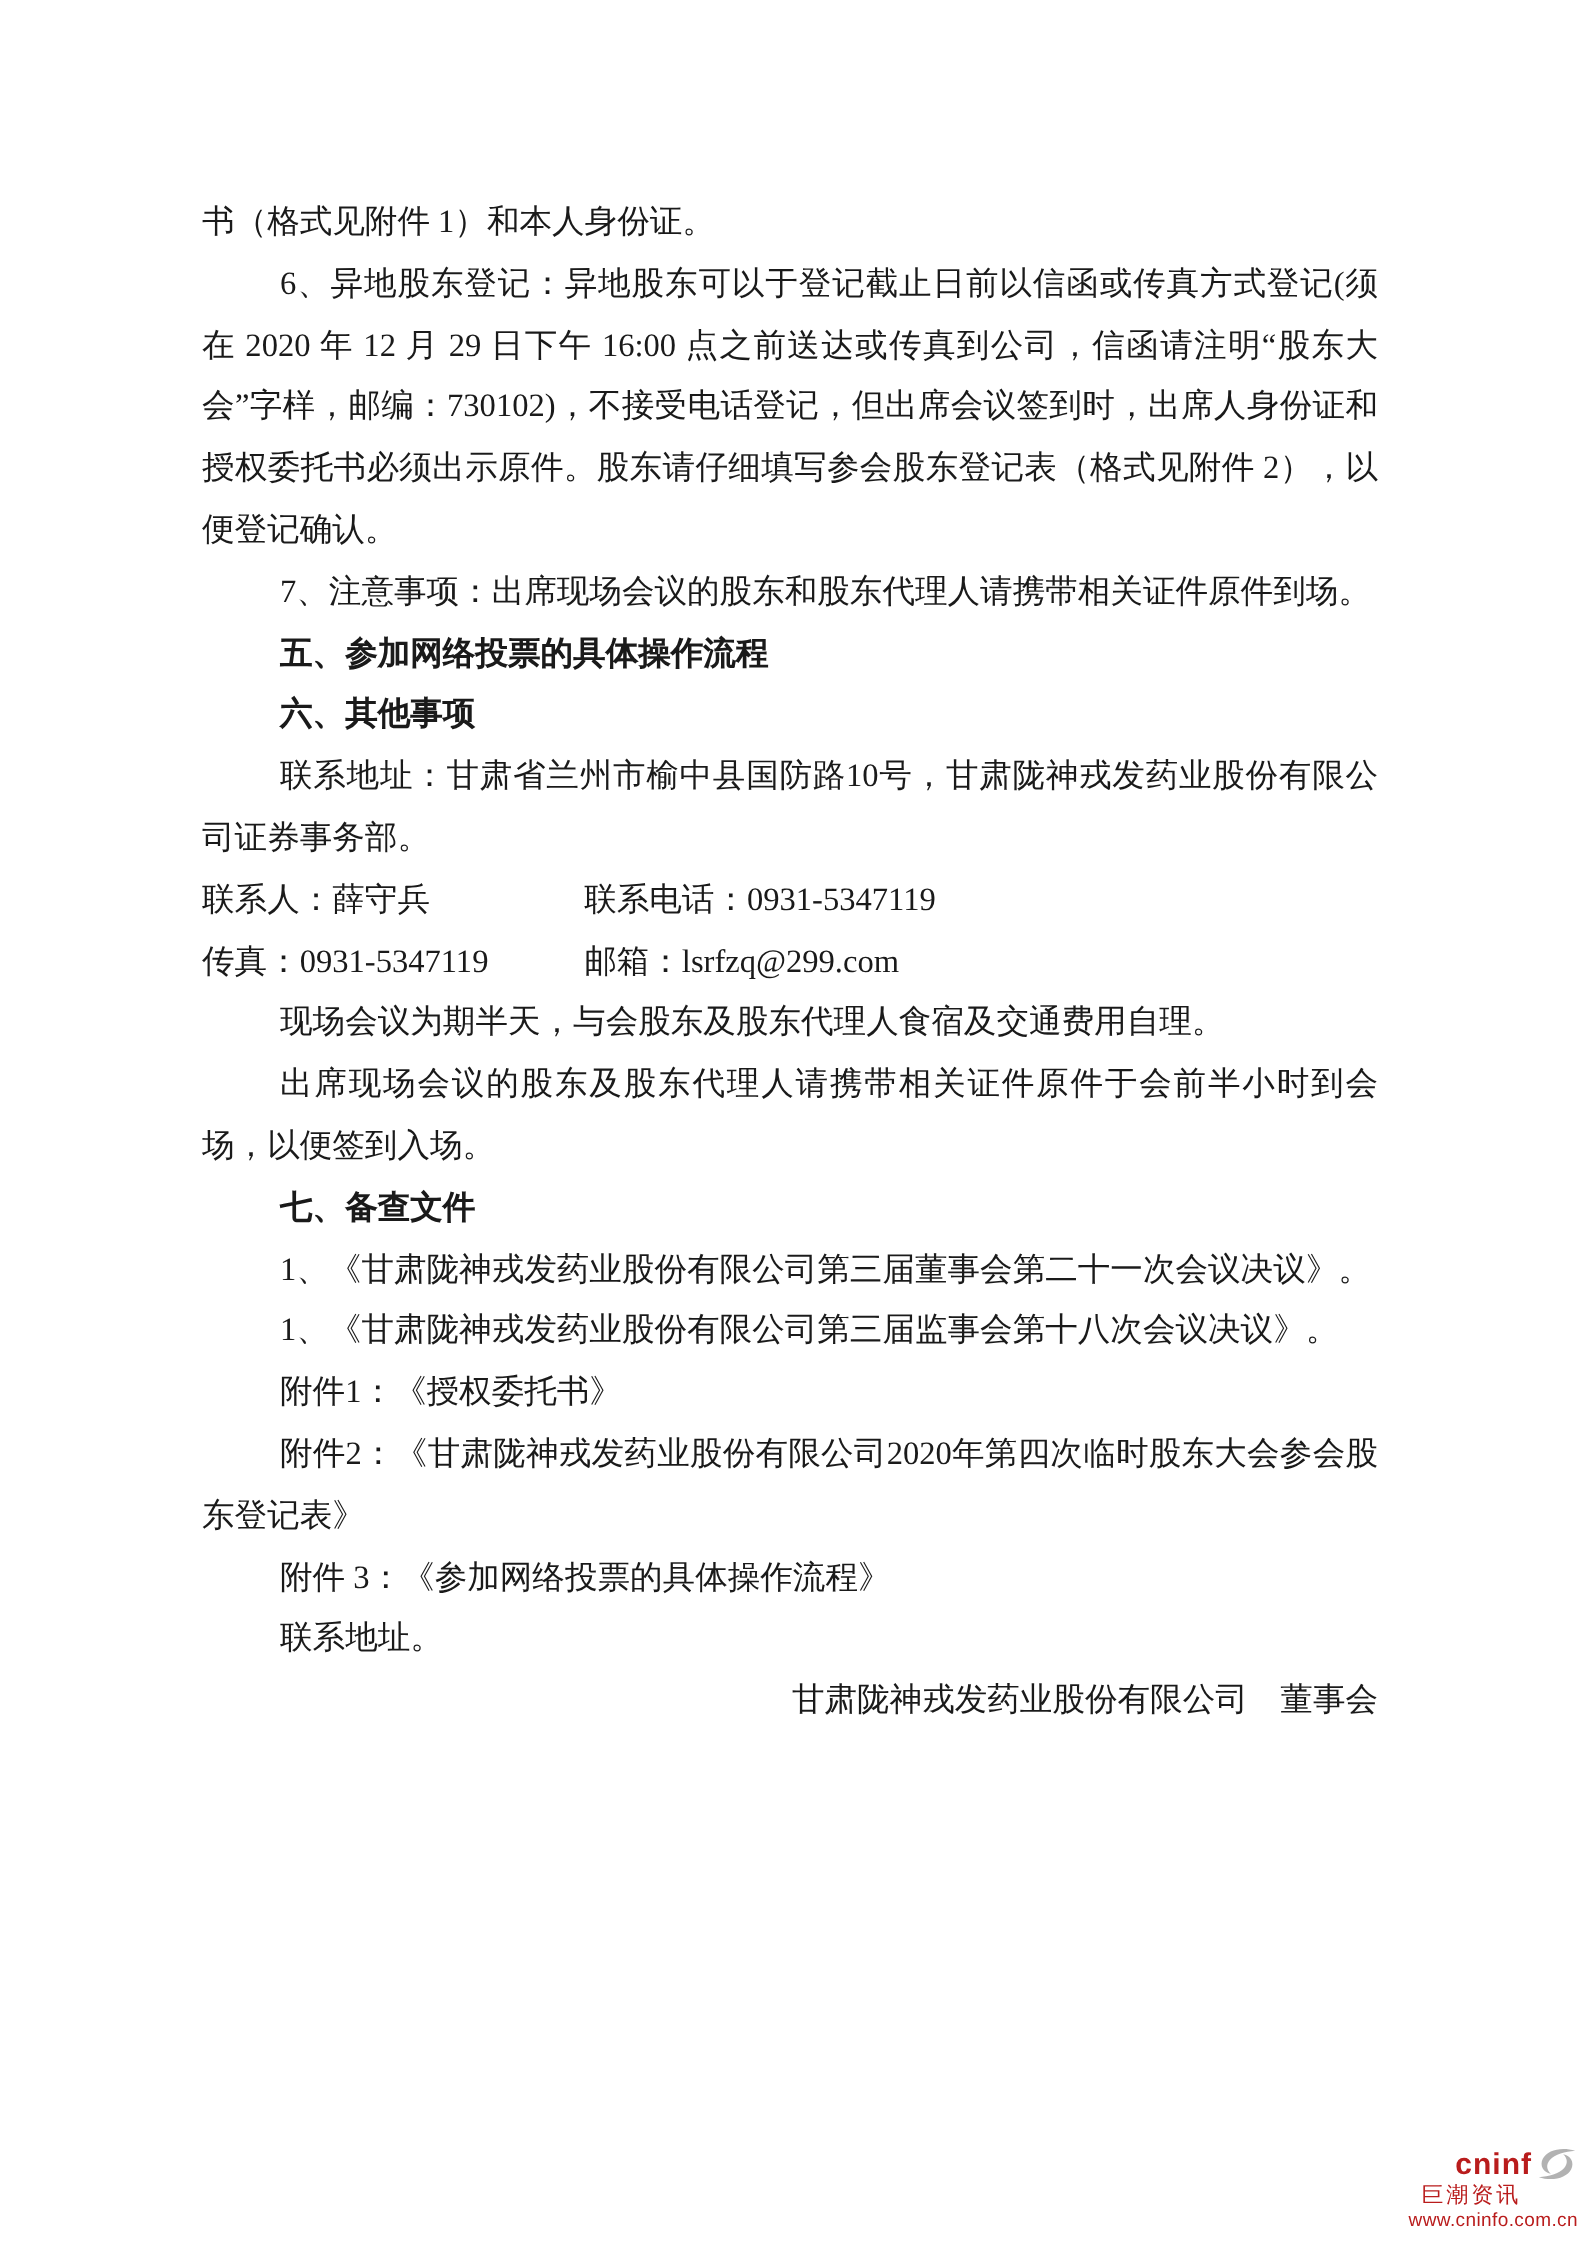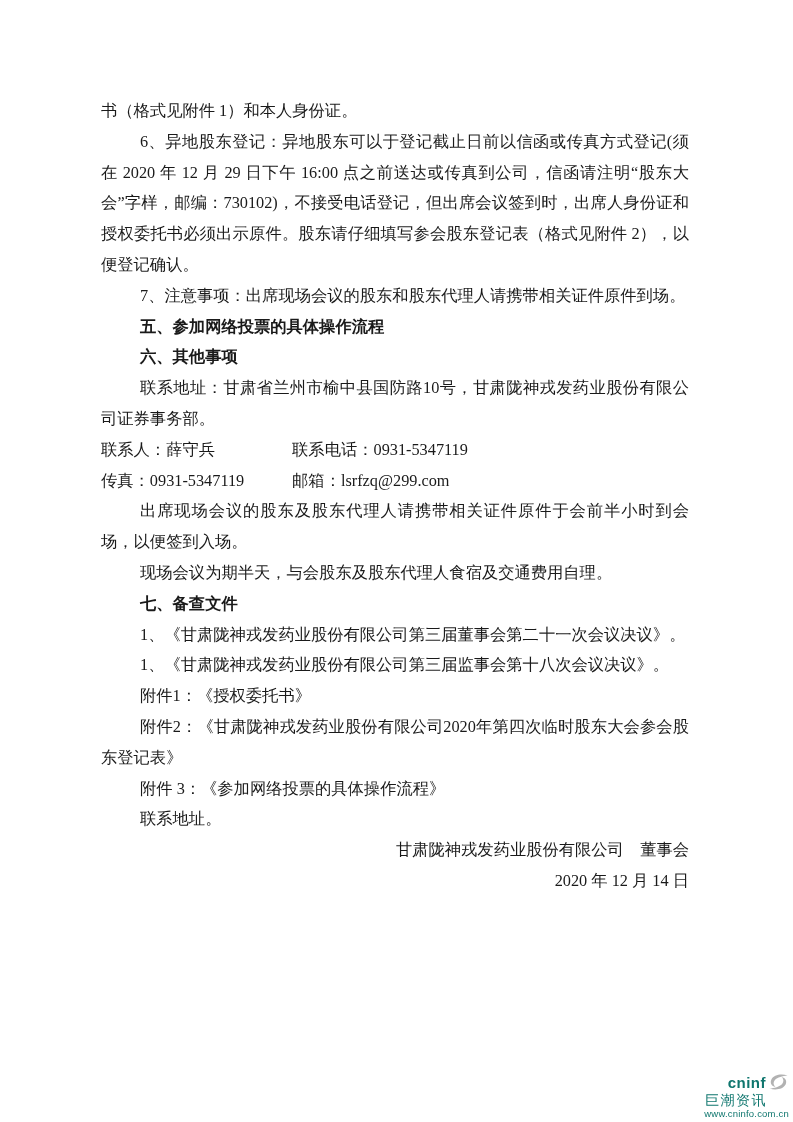--- a/index.html
+++ b/index.html
@@ -24,61 +24,61 @@
     font-size: 16.3px;
     line-height: 30.8px;
     color: #1a1a1a;
     text-align: justify;
   }
   .content p { margin: 0; padding: 0; }
   .indent { text-indent: 39px; }
   .heading {
     text-indent: 39px;
     font-weight: bold;
-    font-family: Liberation Serif, serif;
+    font-family: Liberation Sans, sans-serif;
     text-align: left;
   }
   .contact {
     padding-left: 39px;
     text-indent: 0;
     text-align: left;
   }
   .contact .col1 {
     display: inline-block;
     width: 187px;
     text-indent: 0;
   }
   .signoff {
     text-align: right;
     text-indent: 0;
   }
   .cninfo {
     position: absolute;
     top: 1073px;
     right: 4px;
-    text-align: right;
-    color: #0f766e;
+    text-align: center;
+    color: #b91c1c;
     font-family: "Liberation Sans", "DejaVu Sans", sans-serif;
     line-height: 1;
     user-select: none;
   }
   .cninfo-row1 {
     display: flex;
     align-items: center;
     justify-content: flex-end;
     gap: 2px;
   }
   .cninfo-brand {
     font-size: 15px;
     font-weight: bold;
     letter-spacing: 0.5px;
   }
   .cninfo-swirl { display: block; }
   .cninfo-cn {
-    font-size: 14px;
+    font-size: 11px;
     letter-spacing: 1.5px;
     margin: 2px 22px 2px 0;
   }
   .cninfo-url { font-size: 9.5px; letter-spacing: 0.2px; }
 </style>
 </head>
 <body>
 
 <div class="page">
 
@@ -90,31 +90,30 @@
     <p class="heading">六、其他事项</p>
     <p class="indent">联系地址：甘肃省兰州市榆中县国防路10号，甘肃陇神戎发药业股份有限公司证券事务部。</p>
     <p class="contact">
       <span class="col1">联系人：薛守兵</span>
       <span>联系电话：0931-5347119</span>
     </p>
     <p class="contact">
       <span class="col1">传真：0931-5347119</span>
       <span>邮箱：lsrfzq@299.com</span>
     </p>
+    <p class="indent">现场会议为期半天，与会股东及股东代理人食宿及交通费用自理。</p>
     <p class="indent">出席现场会议的股东及股东代理人请携带相关证件原件于会前半小时到会场，以便签到入场。</p>
-    <p class="indent">现场会议为期半天，与会股东及股东代理人食宿及交通费用自理。</p>
     <p class="heading">七、备查文件</p>
     <p class="indent">1、《甘肃陇神戎发药业股份有限公司第三届董事会第二十一次会议决议》。</p>
     <p class="indent">1、《甘肃陇神戎发药业股份有限公司第三届监事会第十八次会议决议》。</p>
     <p class="indent">附件1：《授权委托书》</p>
     <p class="indent">附件2：《甘肃陇神戎发药业股份有限公司2020年第四次临时股东大会参会股东登记表》</p>
     <p class="indent">附件 3：《参加网络投票的具体操作流程》</p>
     <p class="indent">联系地址。</p>
     <p class="signoff">甘肃陇神戎发药业股份有限公司　董事会</p>
-    <p class="signoff">2020 年 12 月 14 日</p>
   </div>
 
   <div class="cninfo">
     <div class="cninfo-row1">
       <span class="cninfo-brand">cninf</span>
       <svg class="cninfo-swirl" width="21" height="18" viewBox="0 0 21 18" xmlns="http://www.w3.org/2000/svg">
         <path d="M19.6 2.4 C12.8 0.2 5.6 2.0 3.4 6.4 C1.7 9.9 3.6 13.2 7.4 13.9 C5.2 11.9 5.0 9.2 6.9 7.0 C9.4 4.1 14.6 2.9 19.6 2.4 Z" fill="#b2b2b2"></path>
         <path d="M1.4 15.6 C8.2 17.8 15.4 16.0 17.6 11.6 C19.3 8.1 17.4 4.8 13.6 4.1 C15.8 6.1 16.0 8.8 14.1 11.0 C11.6 13.9 6.4 15.1 1.4 15.6 Z" fill="#b2b2b2"></path>
       </svg>
     </div>

